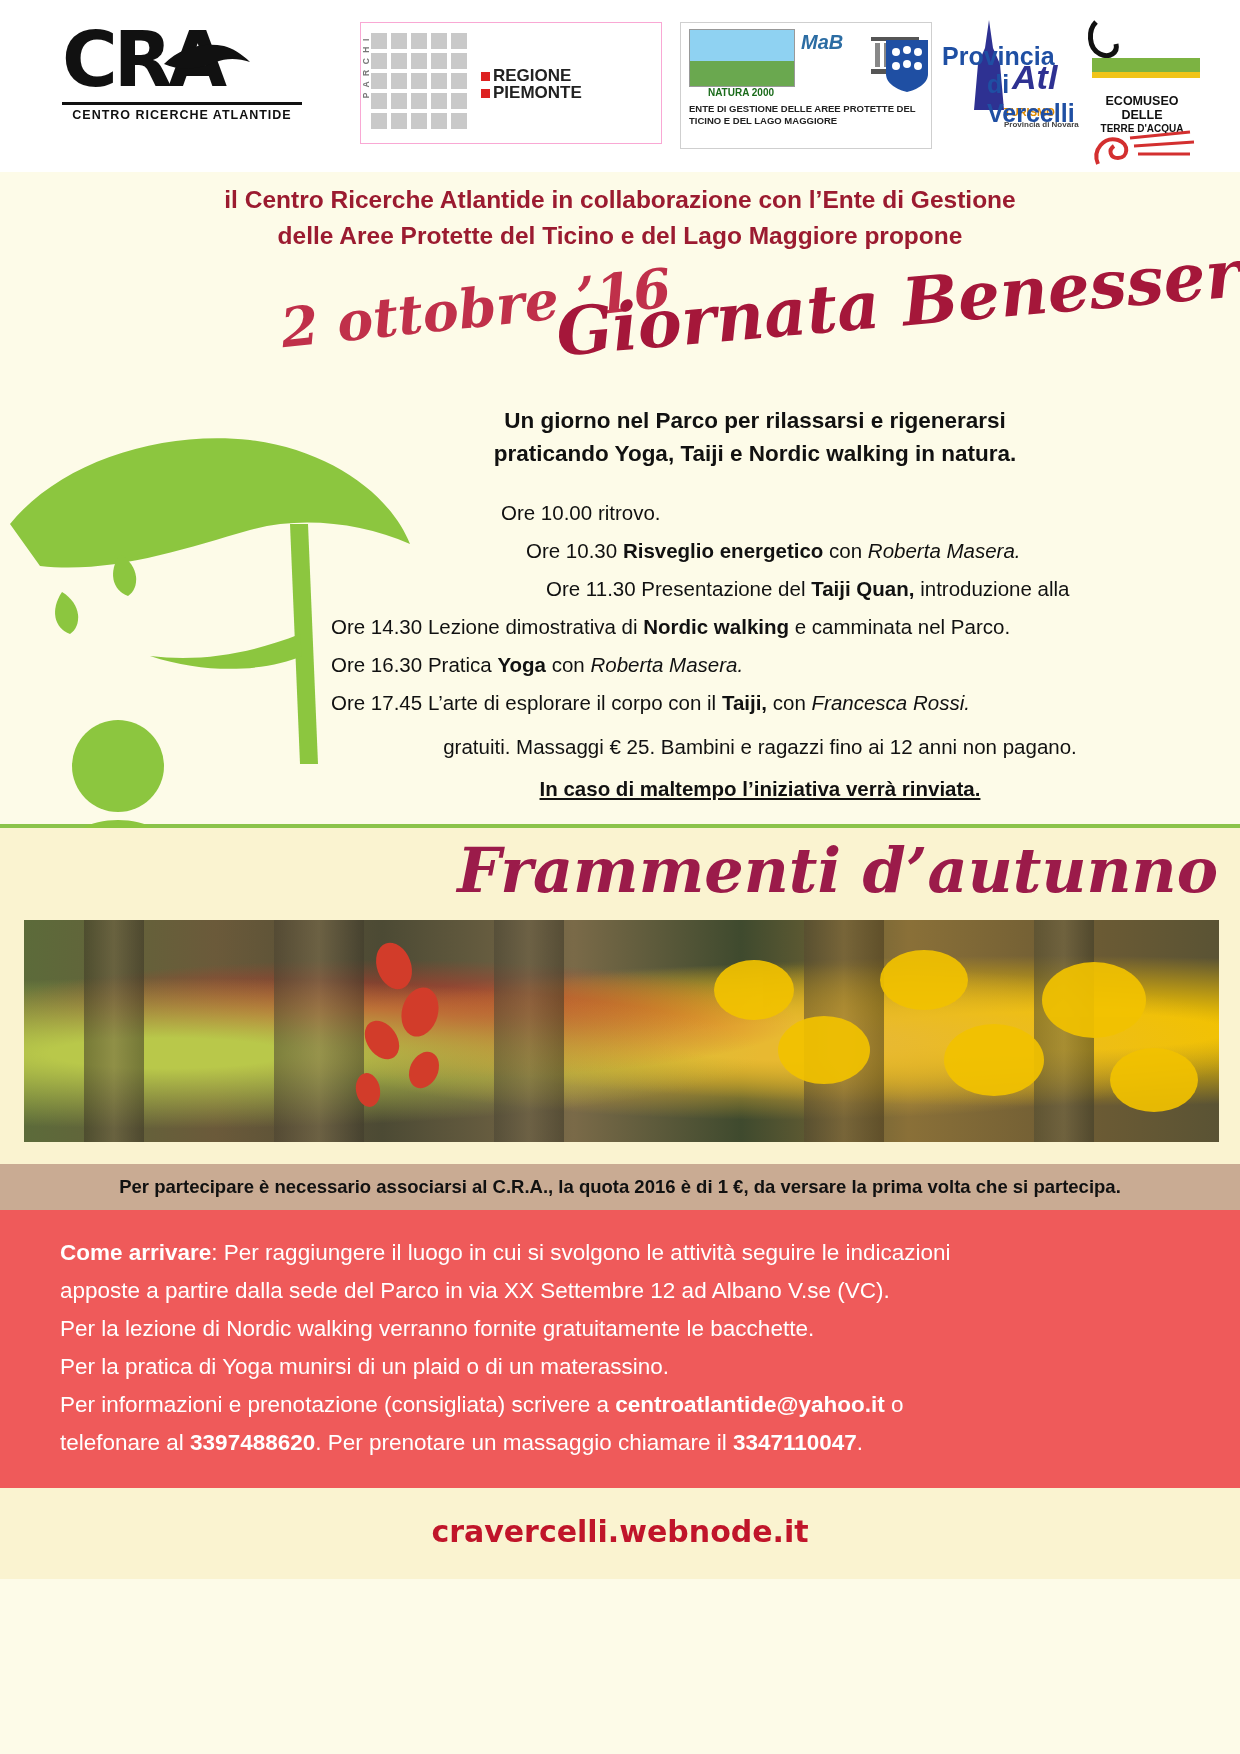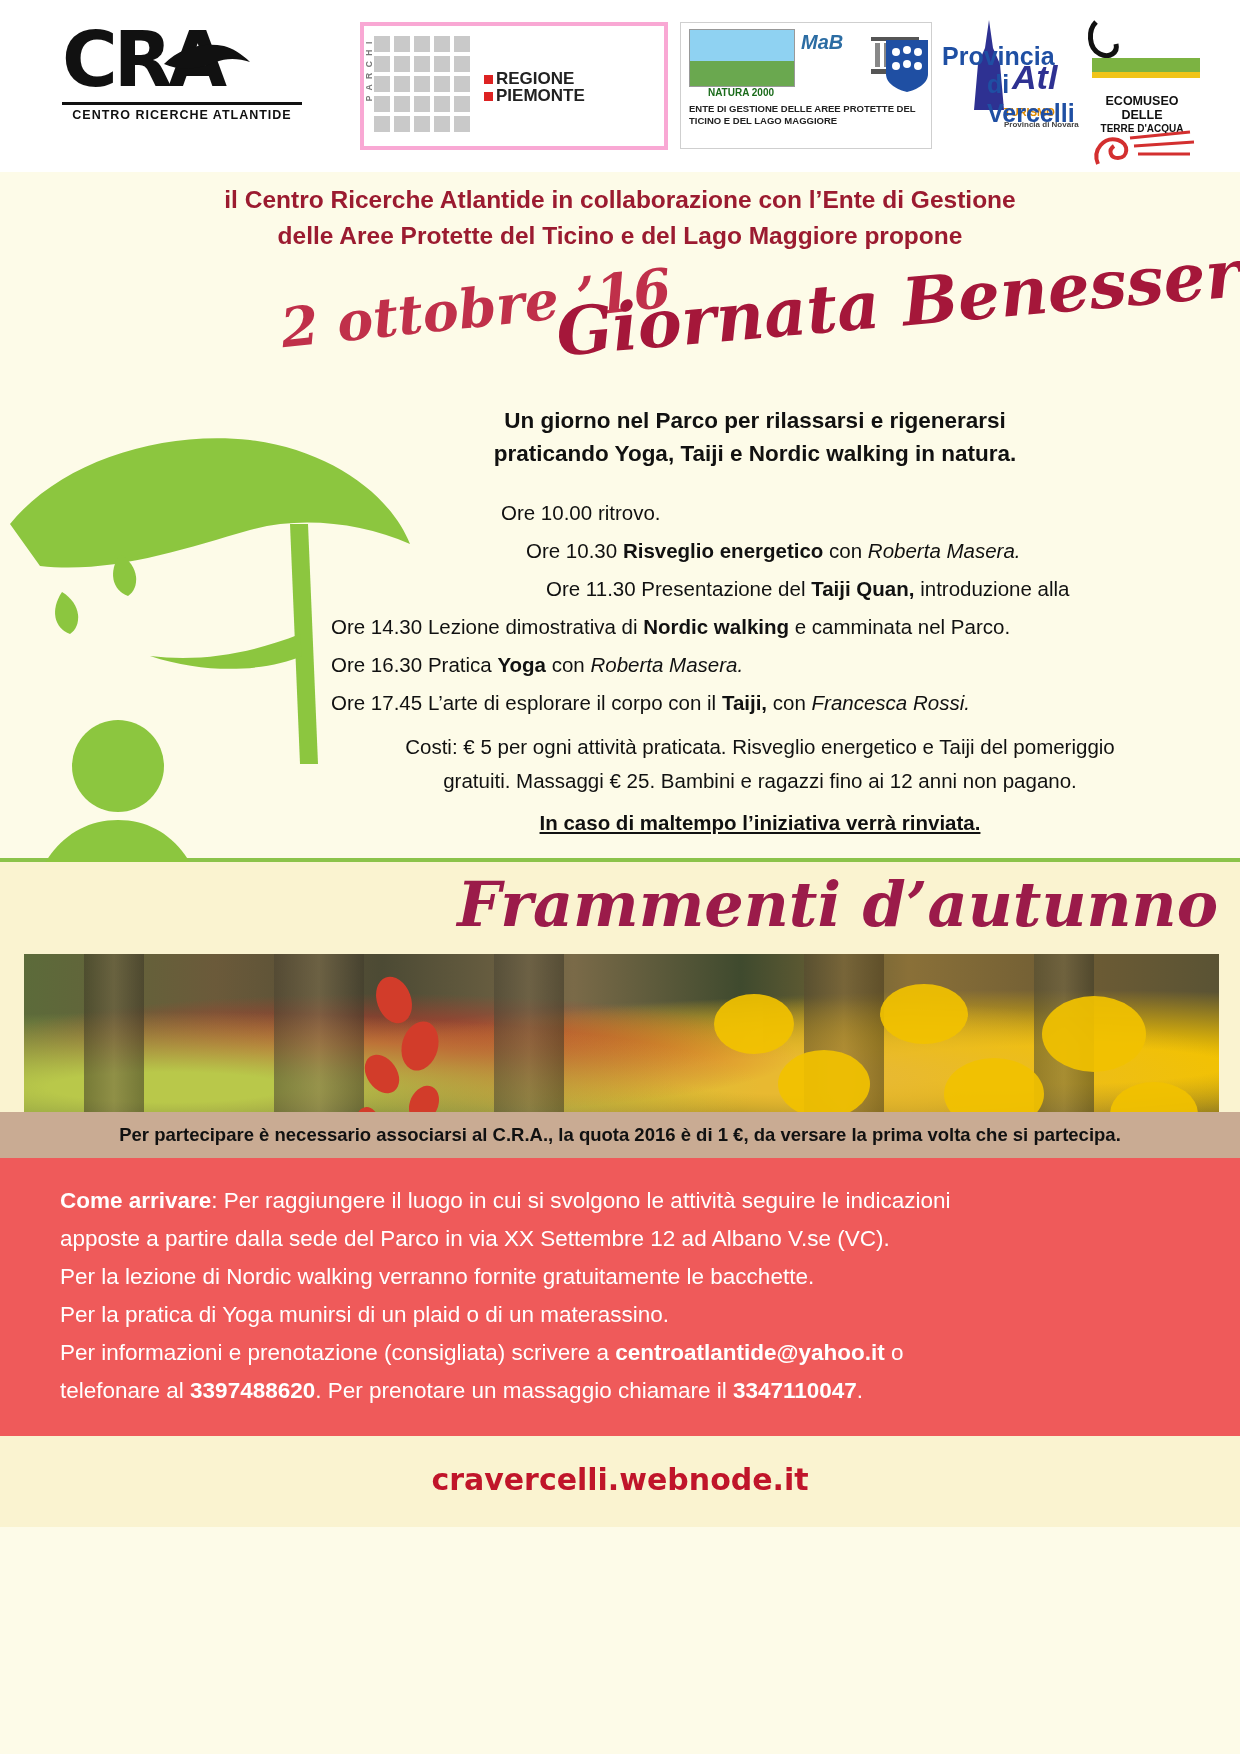--- a/index.html
+++ b/index.html
@@ -28,21 +28,21 @@
     color:#111;line-height:80px;
   }
   .cra .cra-sub{
     font-size:12.5px;letter-spacing:1px;color:#111;font-weight:bold;
     border-top:3px solid #111;padding-top:3px;margin-top:2px;text-align:center;
   }
   .cra-bird{
     position:absolute;left:100px;top:18px;width:90px;height:40px;
   }
   
-  .parchi{left:360px;top:22px;width:300px;height:120px;border:4px solid #f9a8d4;background:#fff;}
+  .parchi{left:360px;top:22px;width:300px;height:120px;border:1px solid #f9a8d4;background:#fff;}
   .parchi-grid{position:absolute;left:10px;top:10px;width:105px;height:100px;
     display:grid;grid-template-columns:repeat(5,16px);grid-template-rows:repeat(5,16px);gap:4px;}
   .parchi-grid i{background:#c9c9c9;display:block;}
   .parchi-vert{
     position:absolute;left:0px;top:14px;width:14px;
     writing-mode:vertical-rl;transform:rotate(180deg);
     font-size:8.5px;letter-spacing:1.6px;color:#777;font-weight:bold;
   }
   .parchi-rp{position:absolute;left:120px;top:44px;font-size:17px;font-weight:bold;color:#222;line-height:17px;}
   .parchi-rp .sq{display:inline-block;width:9px;height:9px;background:#d22;margin-right:3px;}
@@ -97,21 +97,21 @@
   .i2{padding-left:195px;}
   .i3{padding-left:215px;}
   .i4{padding-left:225px;}
   .i0{padding-left:0px;}
   .note{font-style:italic;font-weight:bold;padding-left:8px;margin-top:10px;}
   .costi{padding-left:0px;margin-top:10px;text-align:center;}
   .maltempo{text-align:center;margin-top:8px;font-weight:bold;text-decoration:underline;}
   b{font-weight:bold;}
   i{font-style:italic;}
   .autumn{
-    position:relative;height:250px;background:#faf3d0;overflow:hidden;
+    position:relative;height:336px;background:#faf3d0;overflow:hidden;
   }
   .autumn-title{
     position:absolute;right:22px;top:6px;z-index:3;
     font-family:"DejaVu Serif", serif;
     font-size:62px;color:#9b1b4a;font-weight:bold;font-style:italic;white-space:nowrap;
   }
   .photo{
     position:absolute;left:24px;top:92px;width:1195px;height:222px;
     background:
       radial-gradient(ellipse at 12% 60%, #b9c84a 0 8%, rgba(185,200,74,0) 40%),
@@ -319,21 +319,20 @@
         <p class="i0">
           <span>Ore 17.45</span>
           <span>L’arte di esplorare il corpo con il</span>
           <b>Taiji,</b>
           <span>con</span>
           <i>Francesca Rossi.</i>
         </p>
 
 
         <div class="costi">
-          <div>Costi: € 5 per ogni attività praticata. Risveglio energetico e Taiji del pomeriggio</div>
           <div>gratuiti. Massaggi € 25. Bambini e ragazzi fino ai 12 anni non pagano.</div>
         </div>
 
         <div class="maltempo">
           <span>In caso di maltempo l’iniziativa verrà rinviata.</span>
         </div>
       </div>
     </div>
   </div>
 

